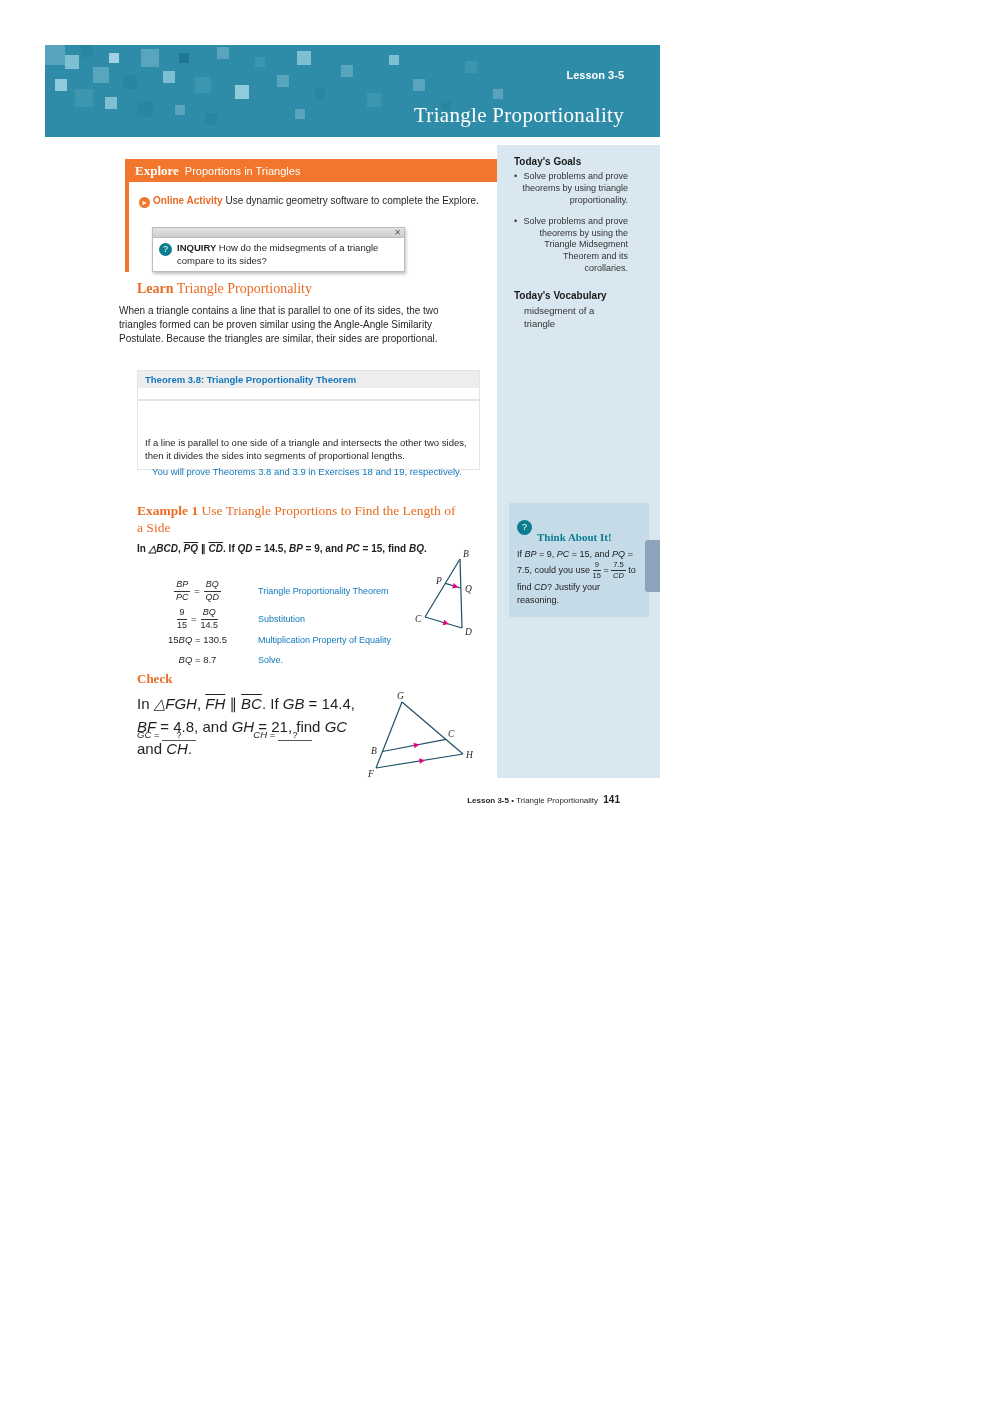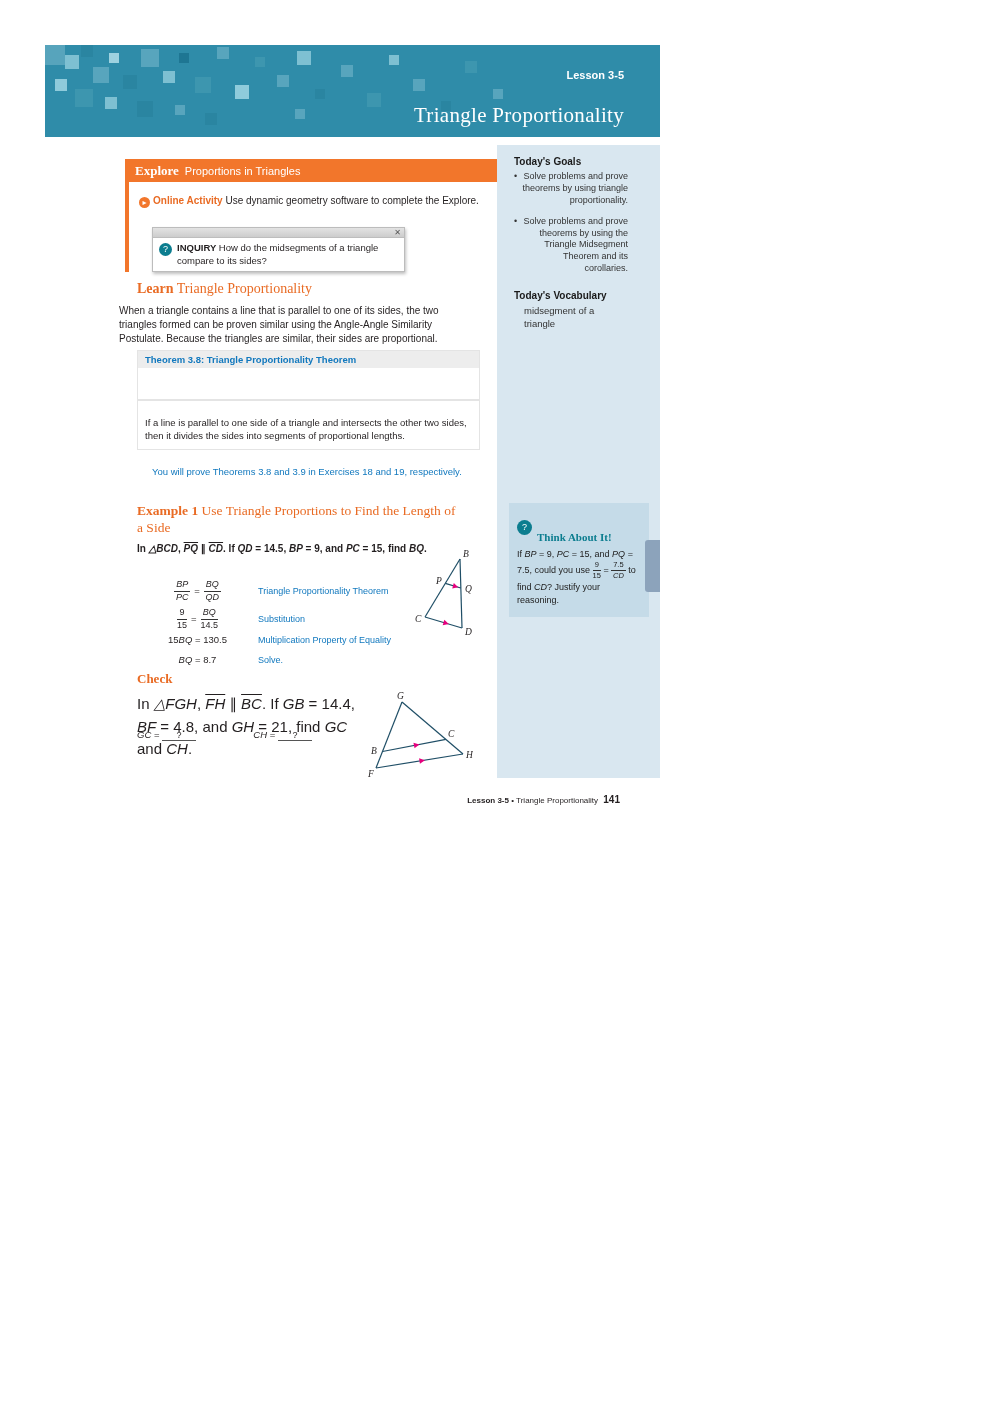--- a/index.html
+++ b/index.html
@@ -165,21 +165,21 @@
       <span class="inq-text"><b>INQUIRY</b><span> How do the midsegments of a triangle compare to its sides?</span></span>
     </div>
   </div>
 
   <div class="abs sec-head serif" style="left:137px;top:280px;width:350px">
     <span class="lbl">Learn</span>
     <span>Triangle Proportionality</span>
   </div>
   <div class="abs body-par" style="left:119px;top:304px;width:352px">When a triangle contains a line that is parallel to one of its sides, the two triangles formed can be proven similar using the Angle-Angle Similarity Postulate. Because the triangles are similar, their sides are proportional.</div>
 
-  <div class="abs thm-box" style="top:350px">
+  <div class="abs thm-box" style="top:370px">
     <div class="thm-title">Theorem 3.8: Triangle Proportionality Theorem</div>
     <div class="thm-body">If a line is parallel to one side of a triangle and intersects the other two sides, then it divides the sides into segments of proportional lengths.</div>
   </div>
   <div class="abs thm-box" style="top:399px">
   </div>
   <div class="abs prove-note" style="left:152px;top:466px;width:330px">You will prove Theorems 3.8 and 3.9 in Exercises 18 and 19, respectively.</div>
 
   <div class="abs sec-head serif" style="left:137px;top:503px;width:322px;font-size:13.5px">
     <span class="lbl">Example 1</span>
     <span>Use Triangle Proportions to Find the Length of a Side</span>

